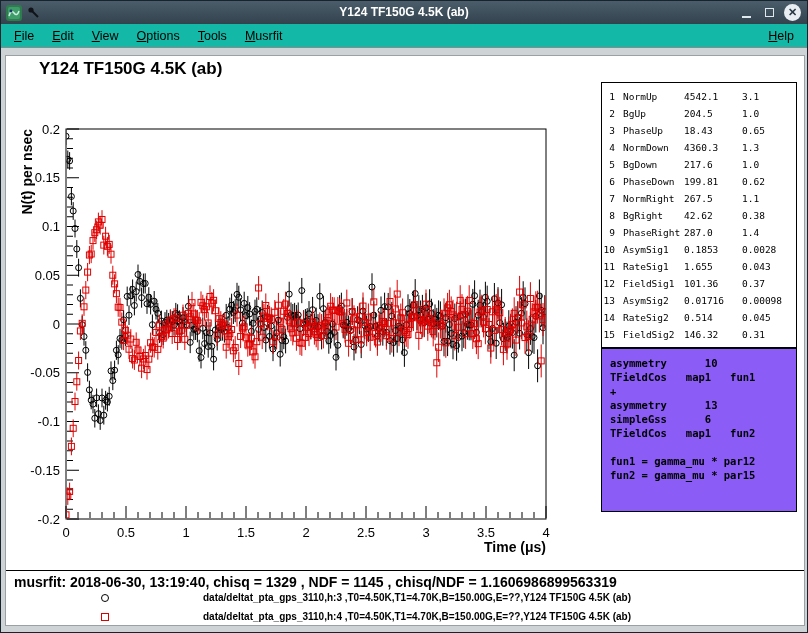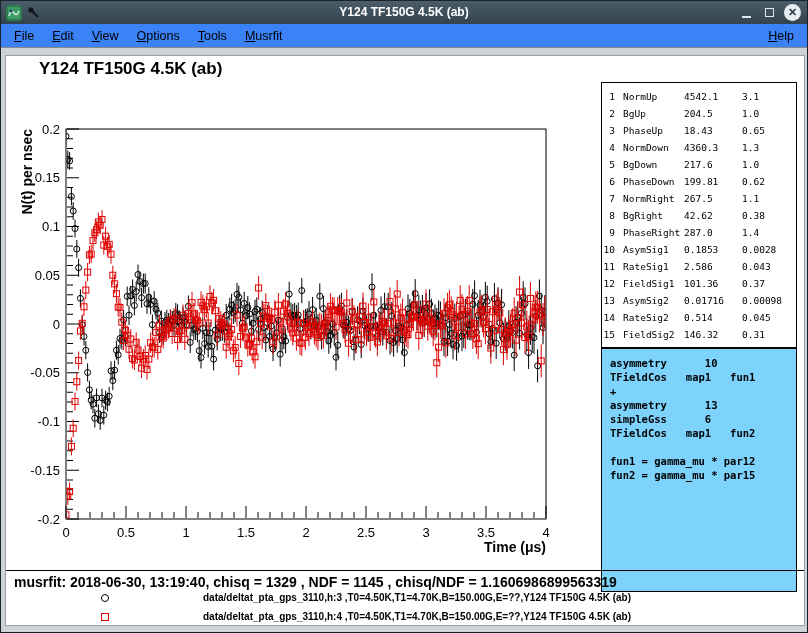--- a/index.html
+++ b/index.html
@@ -9,35 +9,35 @@
   
   .titlebar{position:absolute;top:0;left:0;right:0;height:23px;background:linear-gradient(#4b5d6a,#32434e);display:flex;align-items:center}
   .tb-left{display:flex;align-items:center;gap:5px;padding-left:5px;z-index:2}
   .tb-title{position:absolute;left:0;right:0;text-align:center;color:#fff;font-weight:bold;font-size:12px;line-height:23px}
   .tb-right{margin-left:auto;display:flex;align-items:center;gap:7px;padding-right:6px;z-index:2}
   .tb-btn{width:16px;height:16px;display:flex;align-items:center;justify-content:center;color:#dfe8ec;font-size:11px;cursor:default}
   .tb-btn.max span{width:9px;height:9px;border:1.5px solid #dfe8ec}
   .tb-btn.min span{width:9px;height:2px;background:#dfe8ec;margin-top:8px}
   .tb-btn.close{width:17px;height:17px;border-radius:50%;background:#e8eef1;color:#2a3a44;font-weight:bold;font-size:11px}
   
-  .menubar{position:absolute;top:23px;left:0;right:0;height:24px;background:#3b82f6;border-bottom:1px solid #8a8a8a;display:flex;align-items:center;font-size:12.5px;color:#000;padding:0 4px}
+  .menubar{position:absolute;top:23px;left:0;right:0;height:24px;background:#14b8a6;border-bottom:1px solid #8a8a8a;display:flex;align-items:center;font-size:12.5px;color:#000;padding:0 4px}
   .menu-item{padding:4px 9px;white-space:nowrap}
   .menu-help{margin-left:auto;padding:4px 9px}
   
   .canvas{position:absolute;left:4px;top:54px;width:800px;height:571px;background:#fff;border:1px solid #9aa0a3;overflow:hidden}
   .plot-title{position:absolute;left:33px;top:3px;font-size:17px;font-weight:bold;color:#000;white-space:nowrap}
   #plot-svg{position:absolute;left:0;top:0}
   svg text{font-family:"Liberation Sans",sans-serif;fill:#000}
   
   .param-box{position:absolute;left:595px;top:26px;width:196px;height:266px;border:1px solid #000;background:#fff;font-family:"DejaVu Sans Mono",monospace;font-size:9.5px;color:#000;padding-top:5px;overflow:hidden}
   .param-row{display:grid;grid-template-columns:16px 66px 58px auto;height:17px;line-height:17px;white-space:pre}
   .pc-no{text-align:right;padding-right:3px}
   .pc-name{padding-left:5px}
   
-  .theory-box{position:absolute;left:595px;top:292px;width:196px;height:244px;border:1px solid #000;background:#7dd3fc;padding:7px 0 0 8px;font-family:"DejaVu Sans Mono",monospace;font-weight:bold;font-size:10.5px;color:#000;overflow:hidden}
+  .theory-box{position:absolute;left:595px;top:292px;width:196px;height:164px;border:1px solid #000;background:#8b5cf6;padding:7px 0 0 8px;font-family:"DejaVu Sans Mono",monospace;font-weight:bold;font-size:10.5px;color:#000;overflow:hidden}
   .theory-line{min-height:14px;line-height:14px;white-space:pre}
   
   .footer-sep{position:absolute;left:0;right:0;top:514px;border-top:1px solid #000}
   .footer-info{position:absolute;left:8px;top:518px;font-size:14px;font-weight:bold;color:#000;white-space:nowrap}
   .legend-row{position:absolute;left:0;right:15px;height:16px}
   .legend-marker{position:absolute;left:95px;top:4px;width:8px;height:8px;border:1px solid #000;background:#fff}
   .legend-marker.circle{border-radius:50%}
   .legend-label{position:absolute;left:197px;top:2px;font-size:10px;font-weight:bold;color:#000;white-space:nowrap}
   u{text-decoration:underline}
 </style>
@@ -1276,21 +1276,21 @@
         <div class="param-row"><span class="pc-no">1</span><span class="pc-name">NormUp</span><span class="pc-value">4542.1</span><span class="pc-error">3.1</span></div>
         <div class="param-row"><span class="pc-no">2</span><span class="pc-name">BgUp</span><span class="pc-value">204.5</span><span class="pc-error">1.0</span></div>
         <div class="param-row"><span class="pc-no">3</span><span class="pc-name">PhaseUp</span><span class="pc-value">18.43</span><span class="pc-error">0.65</span></div>
         <div class="param-row"><span class="pc-no">4</span><span class="pc-name">NormDown</span><span class="pc-value">4360.3</span><span class="pc-error">1.3</span></div>
         <div class="param-row"><span class="pc-no">5</span><span class="pc-name">BgDown</span><span class="pc-value">217.6</span><span class="pc-error">1.0</span></div>
         <div class="param-row"><span class="pc-no">6</span><span class="pc-name">PhaseDown</span><span class="pc-value">199.81</span><span class="pc-error">0.62</span></div>
         <div class="param-row"><span class="pc-no">7</span><span class="pc-name">NormRight</span><span class="pc-value">267.5</span><span class="pc-error">1.1</span></div>
         <div class="param-row"><span class="pc-no">8</span><span class="pc-name">BgRight</span><span class="pc-value">42.62</span><span class="pc-error">0.38</span></div>
         <div class="param-row"><span class="pc-no">9</span><span class="pc-name">PhaseRight</span><span class="pc-value">287.0</span><span class="pc-error">1.4</span></div>
         <div class="param-row"><span class="pc-no">10</span><span class="pc-name">AsymSig1</span><span class="pc-value">0.1853</span><span class="pc-error">0.0028</span></div>
-        <div class="param-row"><span class="pc-no">11</span><span class="pc-name">RateSig1</span><span class="pc-value">2.586</span><span class="pc-error">0.043</span></div>
+        <div class="param-row"><span class="pc-no">11</span><span class="pc-name">RateSig1</span><span class="pc-value">1.655</span><span class="pc-error">0.043</span></div>
         <div class="param-row"><span class="pc-no">12</span><span class="pc-name">FieldSig1</span><span class="pc-value">101.36</span><span class="pc-error">0.37</span></div>
         <div class="param-row"><span class="pc-no">13</span><span class="pc-name">AsymSig2</span><span class="pc-value">0.01716</span><span class="pc-error">0.00098</span></div>
         <div class="param-row"><span class="pc-no">14</span><span class="pc-name">RateSig2</span><span class="pc-value">0.514</span><span class="pc-error">0.045</span></div>
         <div class="param-row"><span class="pc-no">15</span><span class="pc-name">FieldSig2</span><span class="pc-value">146.32</span><span class="pc-error">0.31</span></div>
       </div>
 
     <div class="theory-box">
         <div class="theory-line">asymmetry      10</div>
         <div class="theory-line">TFieldCos   map1   fun1</div>
         <div class="theory-line">+</div>

